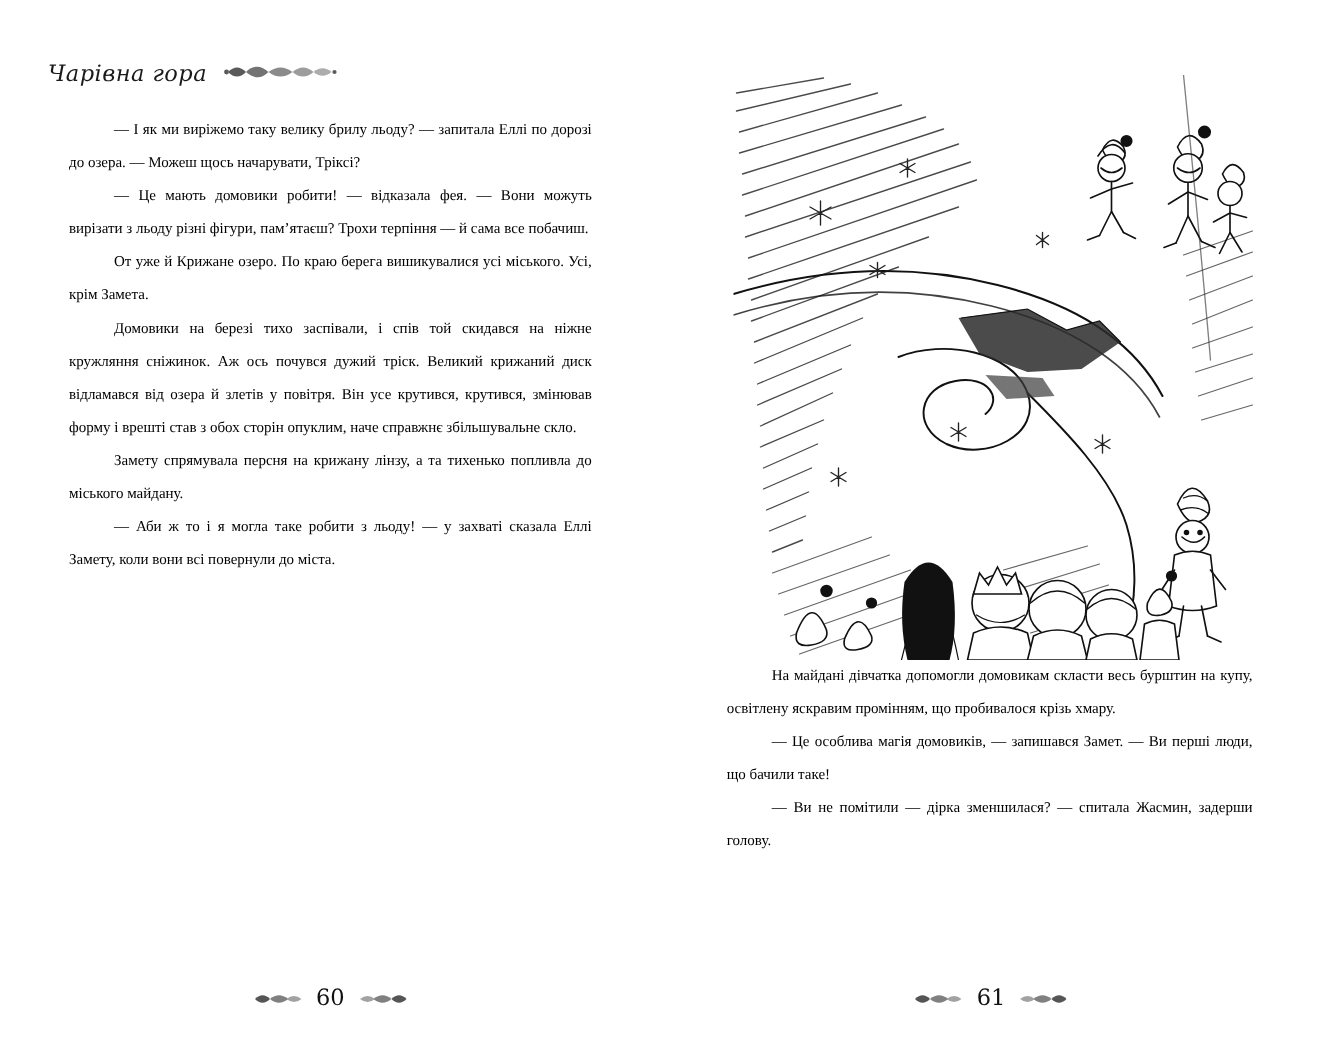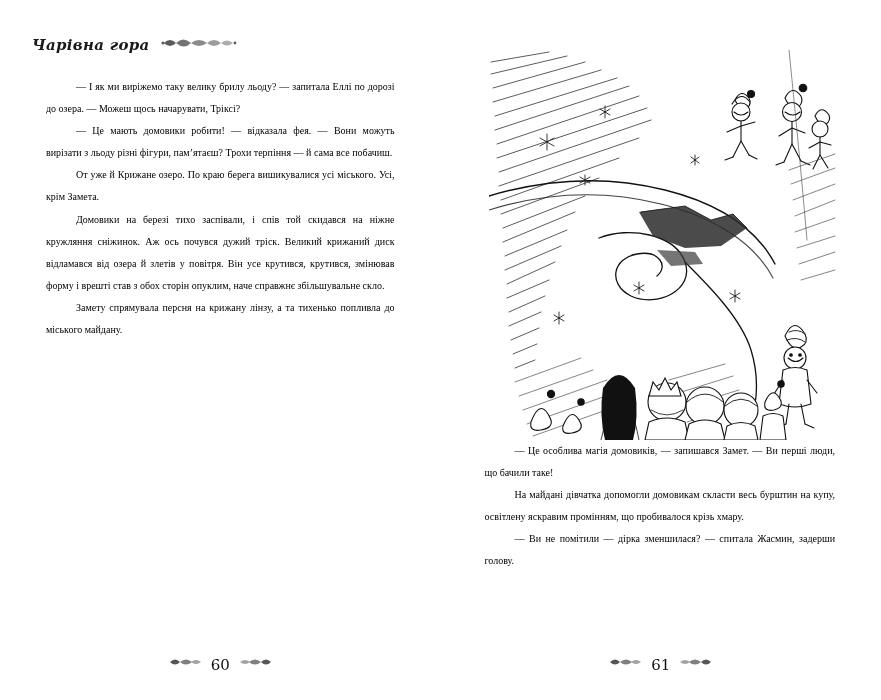--- a/index.html
+++ b/index.html
@@ -29,25 +29,24 @@
   .page-left {
     padding: 36px 46px 0 46px;
   }
   .page-right {
     padding: 36px 46px 0 44px;
   }
 
   
   .running-head {
     display: flex;
-    align-items: flex-start;
+    align-items: center;
     gap: 10px;
     height: 26px;
     margin-left: -14px;
-    font-weight: bold;
   }
   .running-head .rh-title {
     font-family: "DejaVu Serif", serif;
     font-size: 15px;
     font-style: italic;
     letter-spacing: 0.3px;
     color: #1a1a1a;
     white-space: nowrap;
   }
   .orn {
@@ -88,21 +87,21 @@
     display: block;
   }
 
   
   .folio {
     position: absolute;
     bottom: 26px;
     left: 0;
     width: 100%;
     display: flex;
-    align-items: flex-start;
+    align-items: flex-end;
     justify-content: center;
     gap: 9px;
   }
   .folio .num {
     font-family: "DejaVu Serif", serif;
     font-size: 15px;
     color: #111;
   }
   .folio .orn {
     font-size: 12px;
@@ -134,20 +133,21 @@
         </svg>
       </span>
     </div>
 
     <div class="body-text">
       <p>— І як ми виріжемо таку велику брилу льоду? — запитала Еллі по дорозі до озера. — Можеш щось начарувати, Тріксі?</p>
       <p>— Це мають домовики робити! — відказала фея. — Вони можуть вирізати з льоду різні фігури, пам’ятаєш? Трохи терпіння — й сама все побачиш.</p>
       <p>От уже й Крижане озеро. По краю берега вишикувалися усі міського. Усі, крім Замета.</p>
       <p>Домовики на березі тихо заспівали, і спів той скидався на ніжне кружляння сніжинок. Аж ось почувся дужий тріск. Великий крижаний диск відламався від озера й злетів у повітря. Він усе крутився, крутився, змінював форму і врешті став з обох сторін опуклим, наче справжнє збільшувальне скло.</p>
       <p>Замету спрямувала персня на крижану лінзу, а та тихенько попливла до міського майдану.</p>
+      <p>— Аби ж то і я могла таке робити з льоду! — у захваті сказала Еллі Замету, коли вони всі повернули до міста.</p>
     </div>
 
     <div class="folio">
       <span class="orn">
         <svg width="34" height="12" viewBox="0 0 34 12">
           <g fill="#555">
             <path d="M2 6 q5 -5 10 0 q-5 5 -10 0z"></path>
             <path d="M12 6 q6 -5 12 0 q-6 5 -12 0z" opacity="0.75"></path>
             <path d="M23 6 q5 -4 10 0 q-5 4 -10 0z" opacity="0.55"></path>
           </g>
@@ -322,22 +322,22 @@
             <path d="M274 366 q10 -5 20 0 l3 24 l-26 0z" fill="#fff"></path>
           </g>
 
           <path d="M300 0 C 306 60, 312 120, 318 190" stroke="#2b2b2b" stroke-width="0.9" opacity="0.6"></path>
 
         </g>
       </svg>
     </div>
 
     <div class="body-text right-col right-text-block">
+      <p>На майдані дівчатка допомогли домовикам скласти весь бурштин на купу, освітлену яскравим промінням, що пробивалося крізь хмару.</p>
       <p>— Це особлива магія домовиків, — запишався Замет. — Ви перші люди, що бачили таке!</p>
-      <p>На майдані дівчатка допомогли домовикам скласти весь бурштин на купу, освітлену яскравим промінням, що пробивалося крізь хмару.</p>
       <p>— Ви не помітили — дірка зменшилася? — спитала Жасмин, задерши голову.</p>
     </div>
 
     <div class="folio">
       <span class="orn">
         <svg width="34" height="12" viewBox="0 0 34 12">
           <g fill="#555">
             <path d="M2 6 q5 -5 10 0 q-5 5 -10 0z"></path>
             <path d="M12 6 q6 -5 12 0 q-6 5 -12 0z" opacity="0.75"></path>
             <path d="M23 6 q5 -4 10 0 q-5 4 -10 0z" opacity="0.55"></path>

